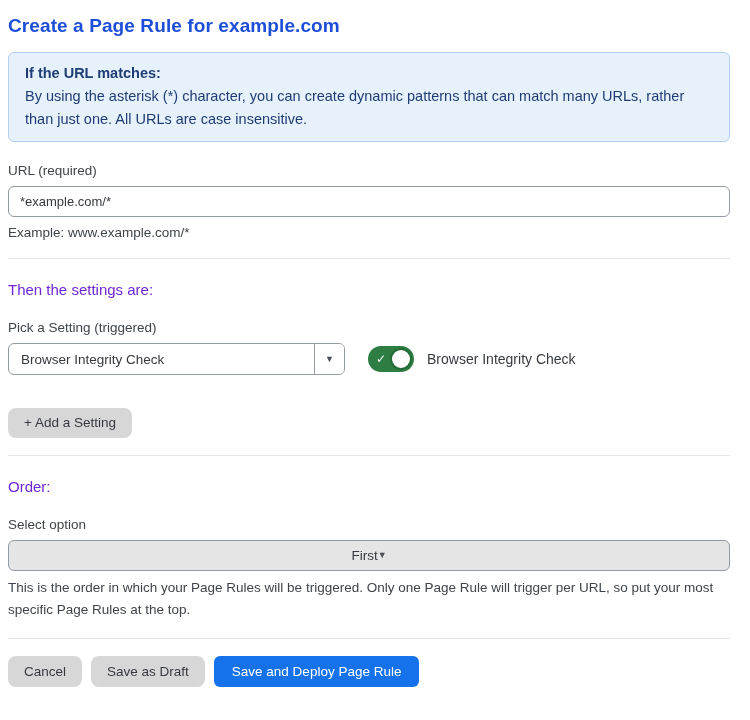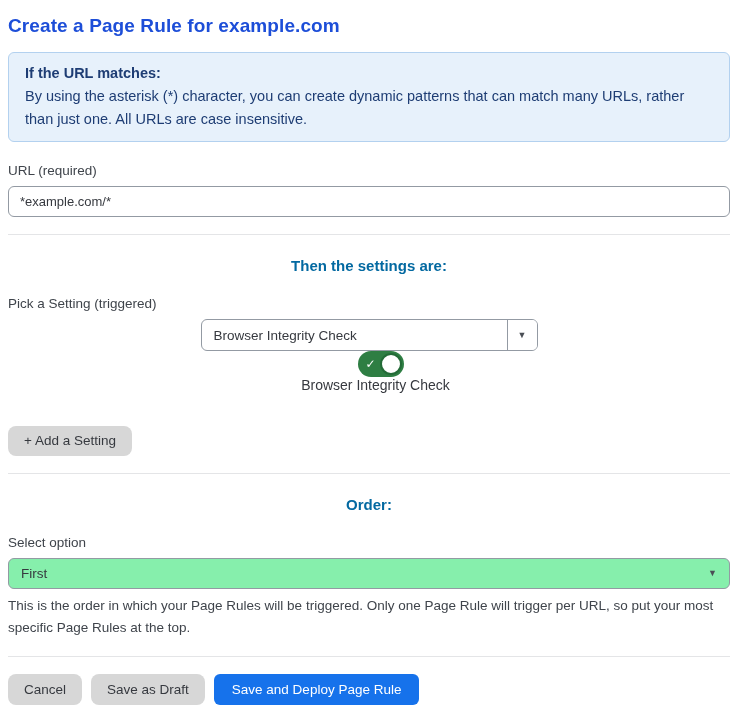--- a/index.html
+++ b/index.html
@@ -47,25 +47,25 @@
   .field-help {
     font-size: 13.5px; color: #3f444b; margin-top: 7px; line-height: 17px;
   }
 
   .divider {
     border: none; border-top: 1px solid #e4e5e7;
     margin: 17px 0 0 0;
   }
 
   .section-heading {
-    font-size: 15px; font-weight: 700; color: #0369a1;
-    margin: 21px 0 0 0; line-height: 19px; text-align: center;
+    font-size: 15px; font-weight: 400; color: #6d28d9;
+    margin: 21px 0 0 0; line-height: 19px;
   }
 
-  .setting-row { display: flex; align-items: center; flex-direction: column; }
+  .setting-row { display: flex; align-items: center; }
 
   .dropdown {
     width: 337px; height: 32px;
     border: 1px solid #939aa3; border-radius: 6px;
     background: #fff; display: flex; align-items: stretch;
     cursor: pointer; overflow: hidden;
   }
   .dropdown-value {
     flex: 1; display: flex; align-items: center;
     padding: 0 12px; font-size: 13.5px; color: #36393f;
@@ -99,22 +99,22 @@
     padding: 0 16px; cursor: pointer; color: #36393f;
   }
   .btn-gray { background: #d7d7d7; border-radius: 8px; }
   .btn-primary { background: #1672eb; color: #ffffff; padding: 0 18px; }
 
   .add-setting-btn { display: block; margin-top: 33px; height: 30px; }
 
   .select-box {
     width: 100%; height: 31px;
     border: 1px solid #939aa3; border-radius: 6px;
-    background: #86efac; display: flex; align-items: center;
-    justify-content: space-between; padding: 0 12px;
+    background: #e5e5e5; display: flex; align-items: center;
+    justify-content: center; padding: 0 12px;
     font-size: 13.5px; color: #36393f; cursor: pointer;
   }
   .order-help {
     font-size: 13.5px; color: #3f444b; line-height: 22px;
     margin-top: 6px; max-width: 730px;
   }
 
   .footer-actions { display: flex; gap: 9px; margin-top: 17px; }
 </style>
 </head>
@@ -124,20 +124,21 @@
 
   <h1 class="page-title">Create a Page Rule for example.com</h1>
 
   <div class="info-box">
     <div class="info-heading">If the URL matches:</div>
     <div>By using the asterisk (*) character, you can create dynamic patterns that can match many URLs, rather than just one. All URLs are case insensitive.</div>
   </div>
 
   <div class="field-label">URL (required)</div>
   <input class="text-input" type="text" value="*example.com/*" style="">
+  <div class="field-help">Example: www.example.com/*</div>
 
   <hr class="divider">
 
   <h2 class="section-heading">Then the settings are:</h2>
 
   <div class="field-label">Pick a Setting (triggered)</div>
 
   <div class="setting-row">
     <div class="dropdown">
       <div class="dropdown-value">Browser Integrity Check</div>

